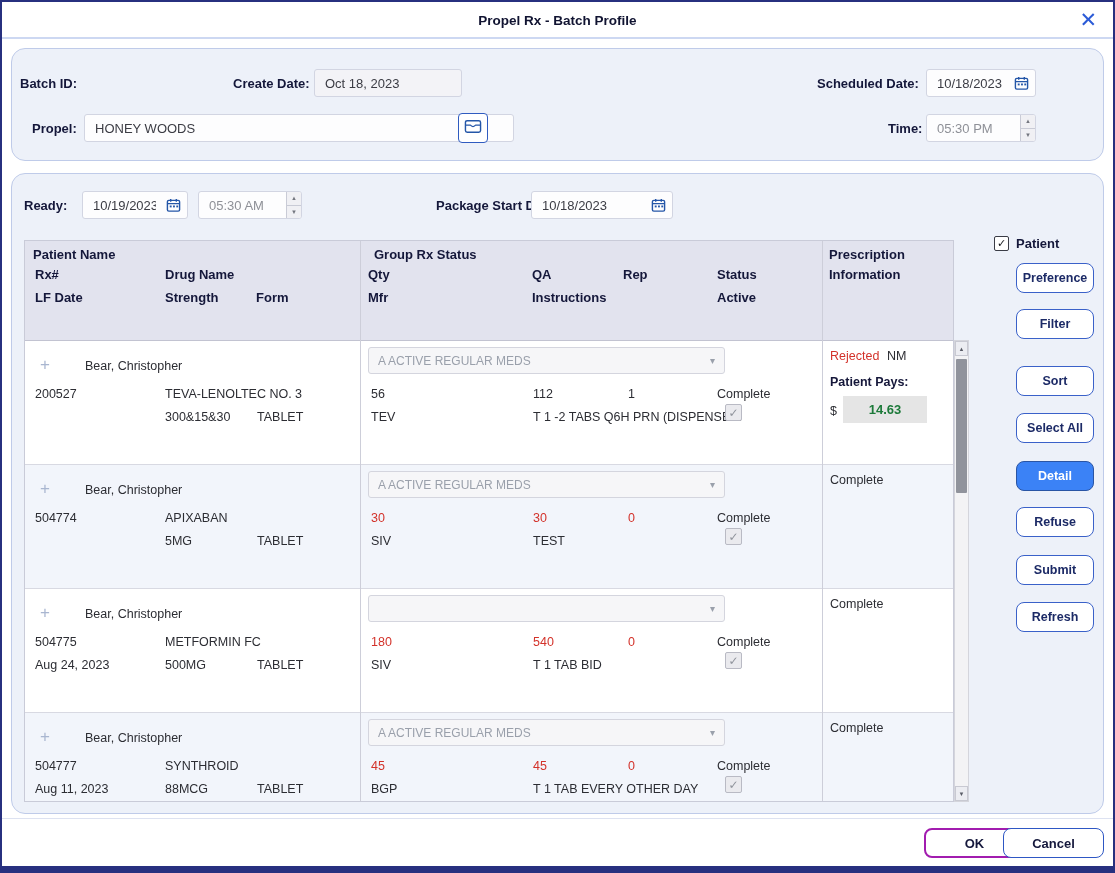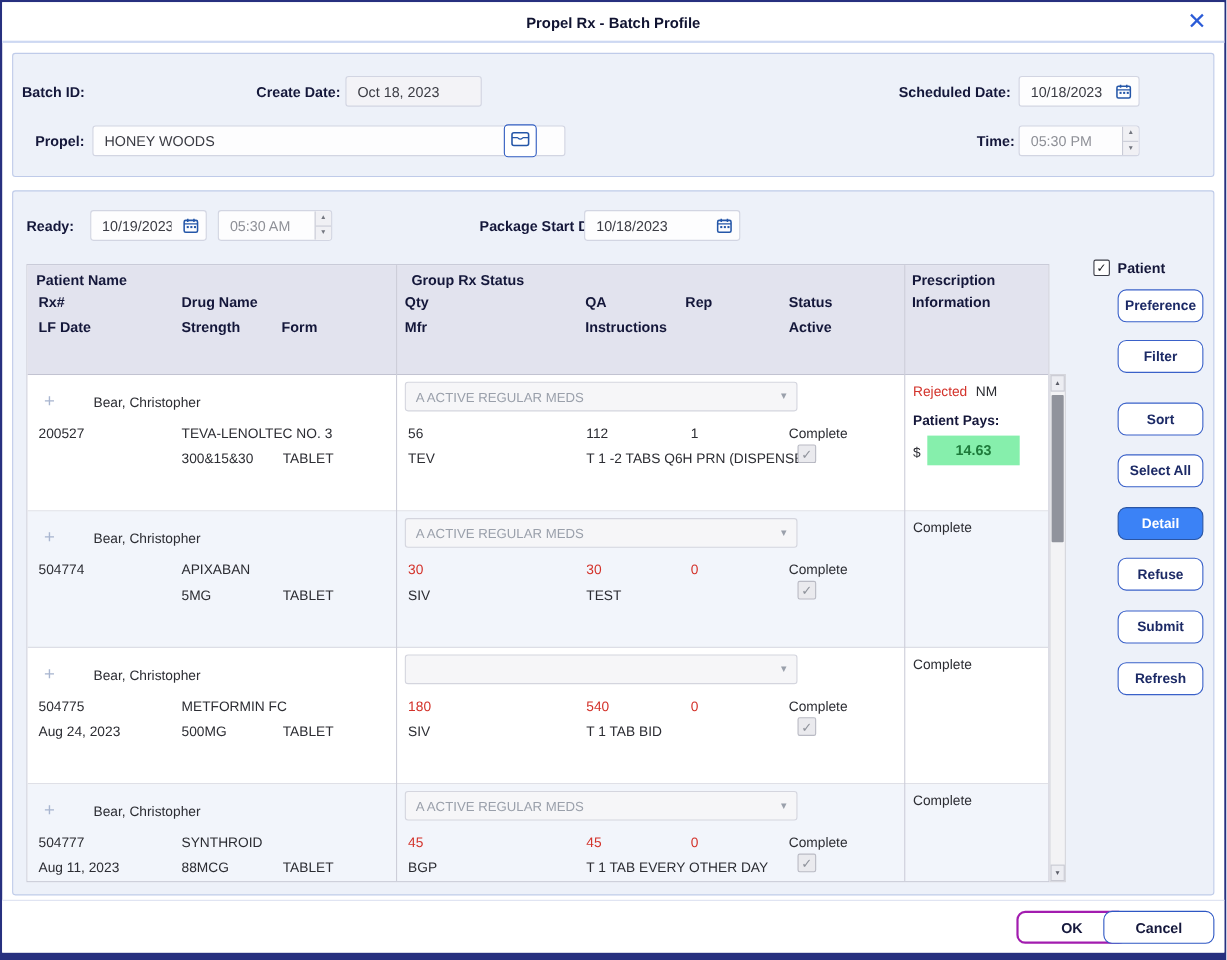--- a/index.html
+++ b/index.html
@@ -7,21 +7,21 @@
   body{font-family:"Liberation Sans","DejaVu Sans",sans-serif;background:#fff;position:relative}
 
   .window{position:absolute;inset:0;border:2px solid #27307f;border-bottom-width:7px;background:#fff}
 
   
   .titlebar{position:absolute;top:0;left:0;right:0;height:37px;background:#fff;border-bottom:2px solid #cdd8f2}
   .title{position:absolute;width:100%;text-align:center;top:11px;font-size:13.5px;font-weight:700;color:#101331}
   .close{position:absolute;right:16px;top:5px;font-size:21px;color:#2b5bd7;font-weight:700;cursor:pointer;line-height:26px}
 
   
-  .panel{position:absolute;left:9px;right:9px;background:#edf1f9;border:1px solid #bfcbe9;border-radius:3px}
+  .panel{position:absolute;left:9px;right:9px;background:#edf1f9;border:1px solid #bfcbe9;border-radius:14px}
   #header-panel{top:46px;height:113px}
   #main-panel{top:171px;height:641px}
 
   .lbl{position:absolute;font-size:13px;font-weight:700;color:#14173a;white-space:nowrap}
 
   .field{position:absolute;background:#fdfdfe;border:1px solid #d2d5e2;border-radius:3px;height:28px;display:flex;align-items:center;overflow:hidden}
   .field.graybg{background:#f3f3f7}
   .field input{flex:1;min-width:0;border:none;background:transparent;font:13px "Liberation Sans",sans-serif;color:#3b3c44;padding:0 10px;outline:none}
   .field input.muted{color:#8e9097}
   .cal{flex:none;display:flex;align-items:center;margin-right:6px;cursor:pointer}
@@ -53,21 +53,21 @@
   .c-status{left:692px;top:46px}
   .c-mfr{left:346px;top:69px}
   .c-instr{left:508px;top:69px}
   .ddl{position:absolute;left:343px;top:6px;width:357px;height:27px;background:#f6f6f8;border:1px solid #d4d5de;border-radius:3px;display:flex;align-items:center;padding:0 9px;color:#9aa0ab;font-size:12px;cursor:pointer;white-space:nowrap;overflow:hidden}
   .ddl .chev{margin-left:auto;color:#9aa0ab;font-size:10px}
   .chk{position:absolute;left:700px;top:63px;width:17px;height:17px;background:#eaeaee;border:1px solid #b9bac4;border-radius:2px;display:flex;align-items:center;justify-content:center;font-size:12px;color:#8f939b;cursor:pointer}
   .i-rej{left:805px;top:8px;color:#d3322a}
   .i-nm{left:862px;top:8px}
   .i-pays{left:805px;top:34px;font-weight:700;color:#15173a}
   .i-cur{left:805px;top:63px}
-  .amtbox{position:absolute;left:818px;top:55px;width:84px;height:27px;background:#86efac;display:flex;align-items:center;justify-content:center;font-size:13px;font-weight:700;color:#1d7a3a}
+  .amtbox{position:absolute;left:818px;top:55px;width:84px;height:27px;background:#e5e5e5;display:flex;align-items:center;justify-content:center;font-size:13px;font-weight:700;color:#1d7a3a}
   .i-complete{left:805px;top:8px}
 
   
   #vscroll{position:absolute;left:942px;top:166px;width:15px;height:462px;background:#f3f3f5;border:1px solid #d4d5dc}
   .sbtn{position:absolute;left:0;width:13px;height:15px;background:#ecedf2;border:1px solid #c8c9d2;color:#595c66;font-size:6px;display:flex;align-items:center;justify-content:center;cursor:pointer}
   .sbtn.up{top:0}
   .sbtn.down{bottom:0}
   .sthumb{position:absolute;left:1px;top:18px;width:11px;height:134px;background:#90939c;border-radius:1px;cursor:grab}
 
   
@@ -91,21 +91,21 @@
 
   <div class="titlebar">
     <div class="title">Propel Rx - Batch Profile</div>
     <div class="close">✕</div>
   </div>
 
   <div class="panel" id="header-panel">
     <span class="lbl" style="left:8px;top:27px">Batch ID:</span>
 
     <span class="lbl" style="left:221px;top:27px">Create Date:</span>
-    <div class="field graybg" style="left:302px;top:20px;width:124px">
+    <div class="field graybg" style="left:302px;top:20px;width:148px">
       <input value="Oct 18, 2023" style="">
     </div>
 
     <span class="lbl" style="left:805px;top:27px">Scheduled Date:</span>
     <div class="field" style="left:914px;top:20px;width:110px">
       <input value="10/18/2023" style="">
       <span class="cal">
         <svg width="15" height="15" viewBox="0 0 16 16">
             <rect x="1.5" y="2.5" width="13" height="11.5" rx="1.5" fill="none" stroke="#2456a8" stroke-width="1.5"></rect>
             <line x1="1.5" y1="6" x2="14.5" y2="6" stroke="#2456a8" stroke-width="1.2"></line>

